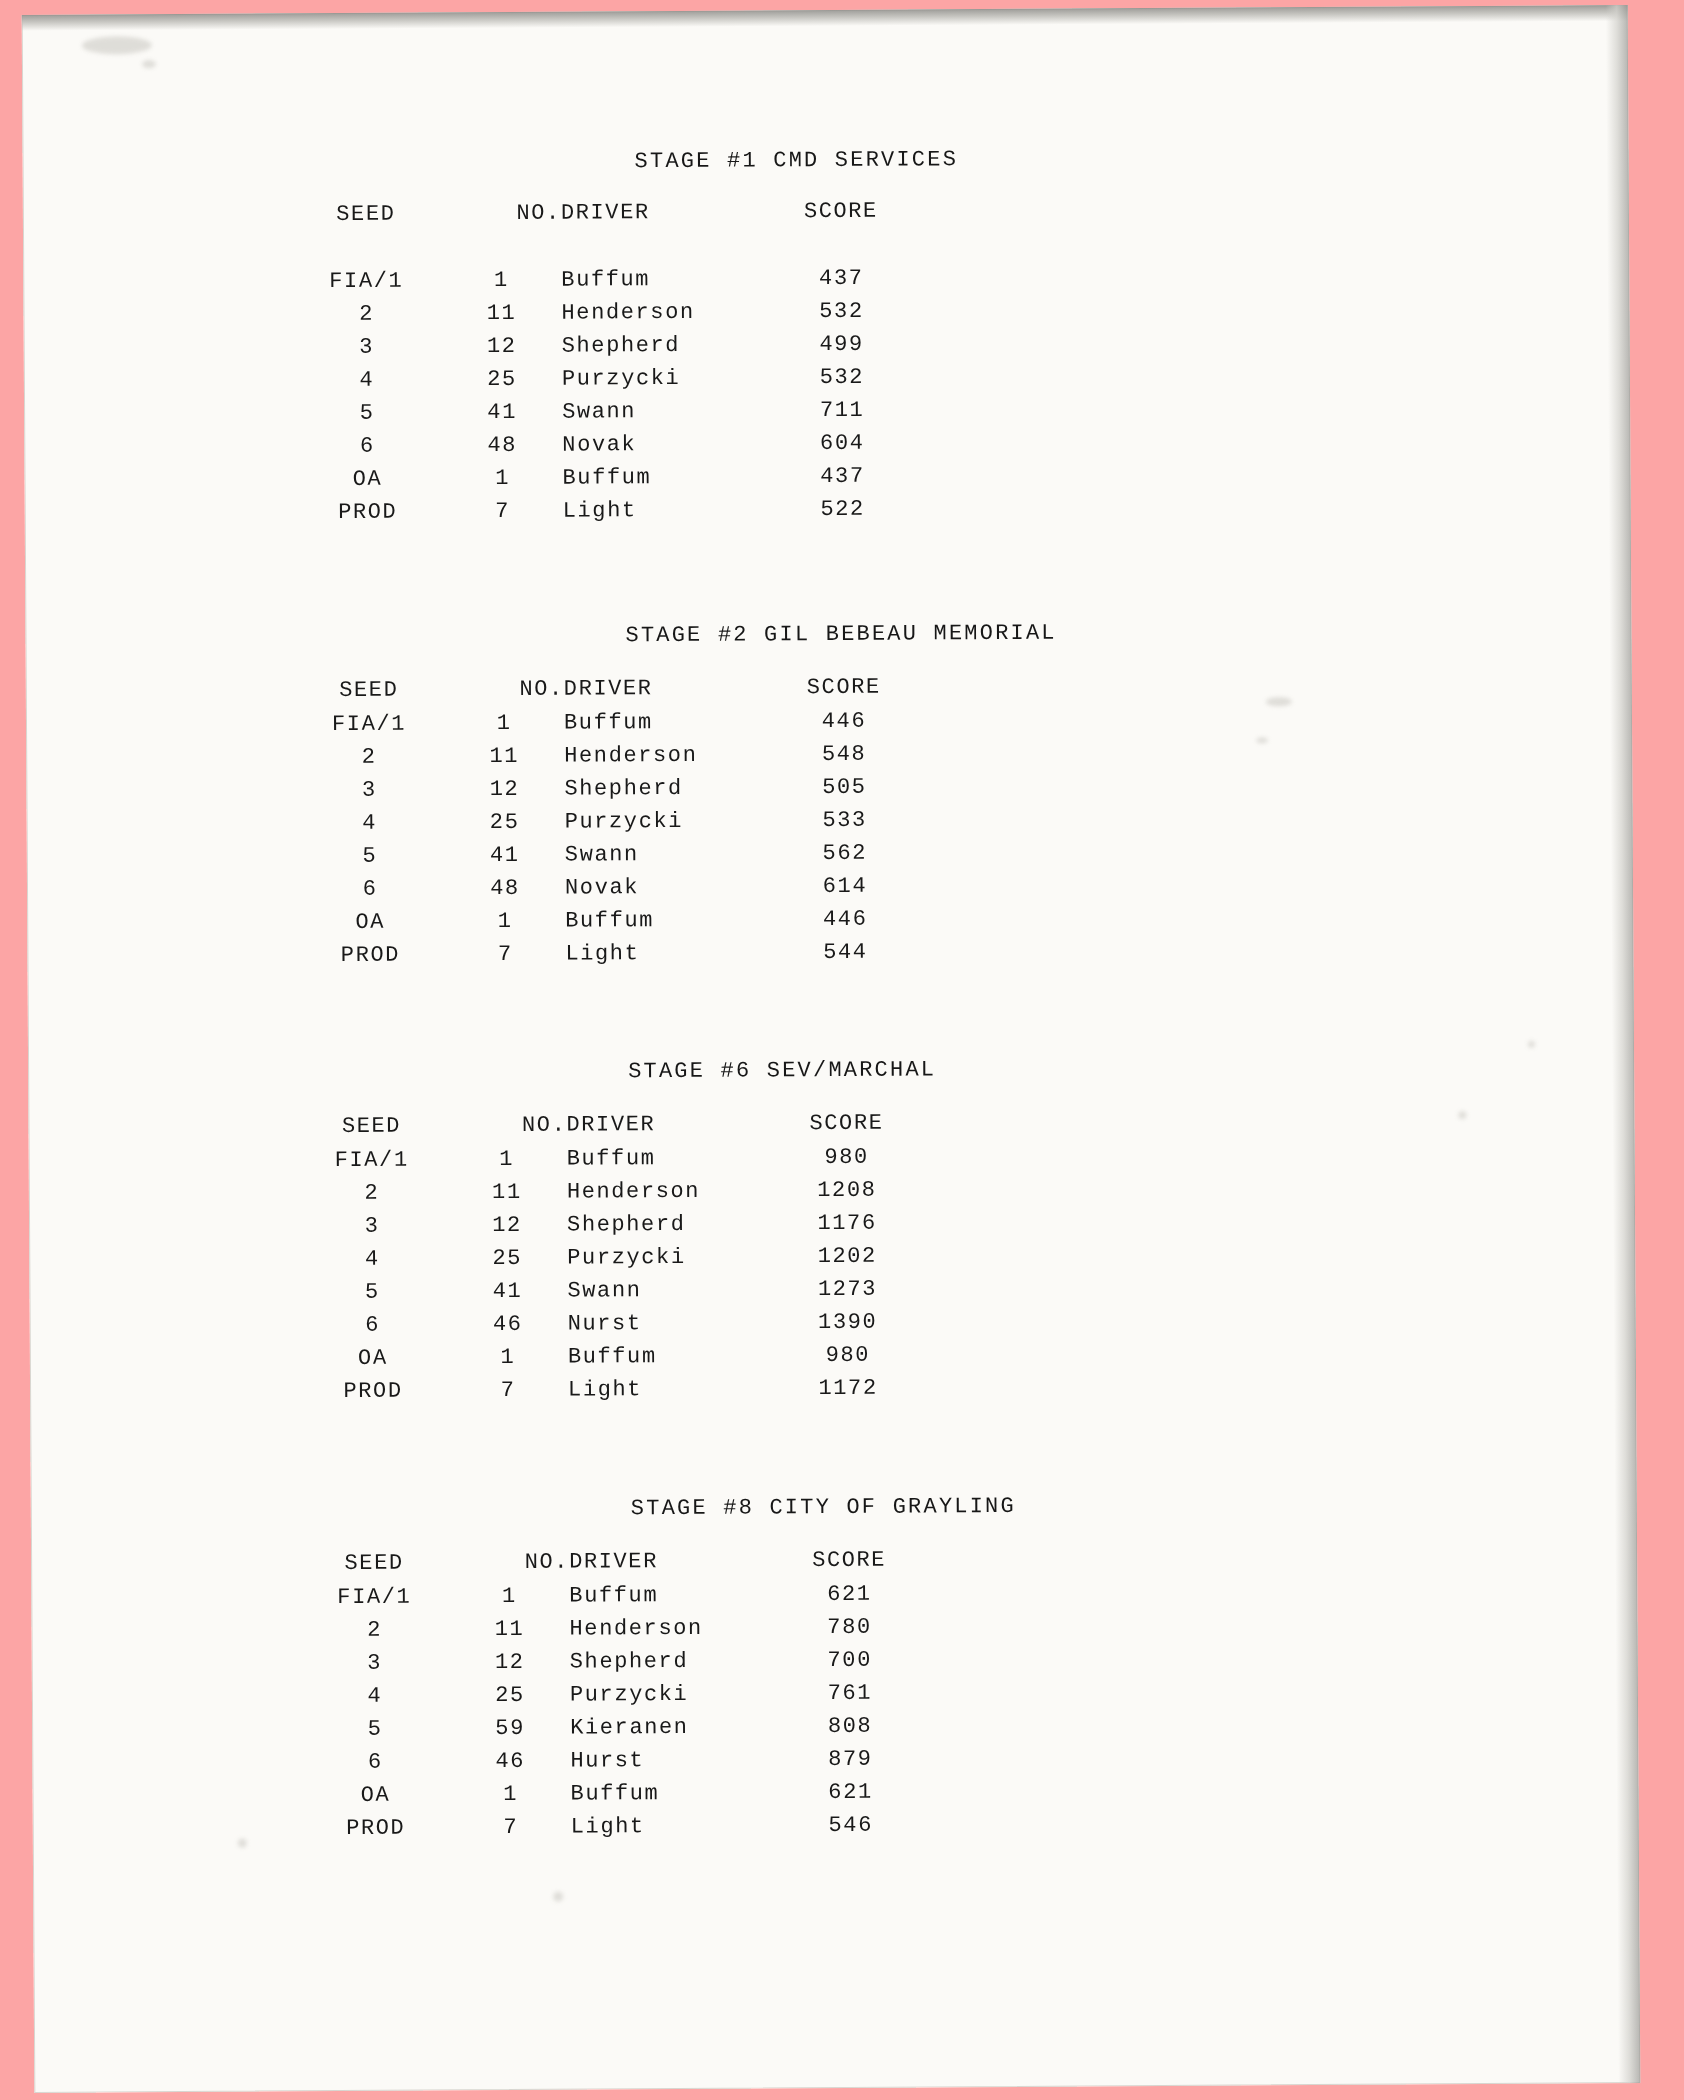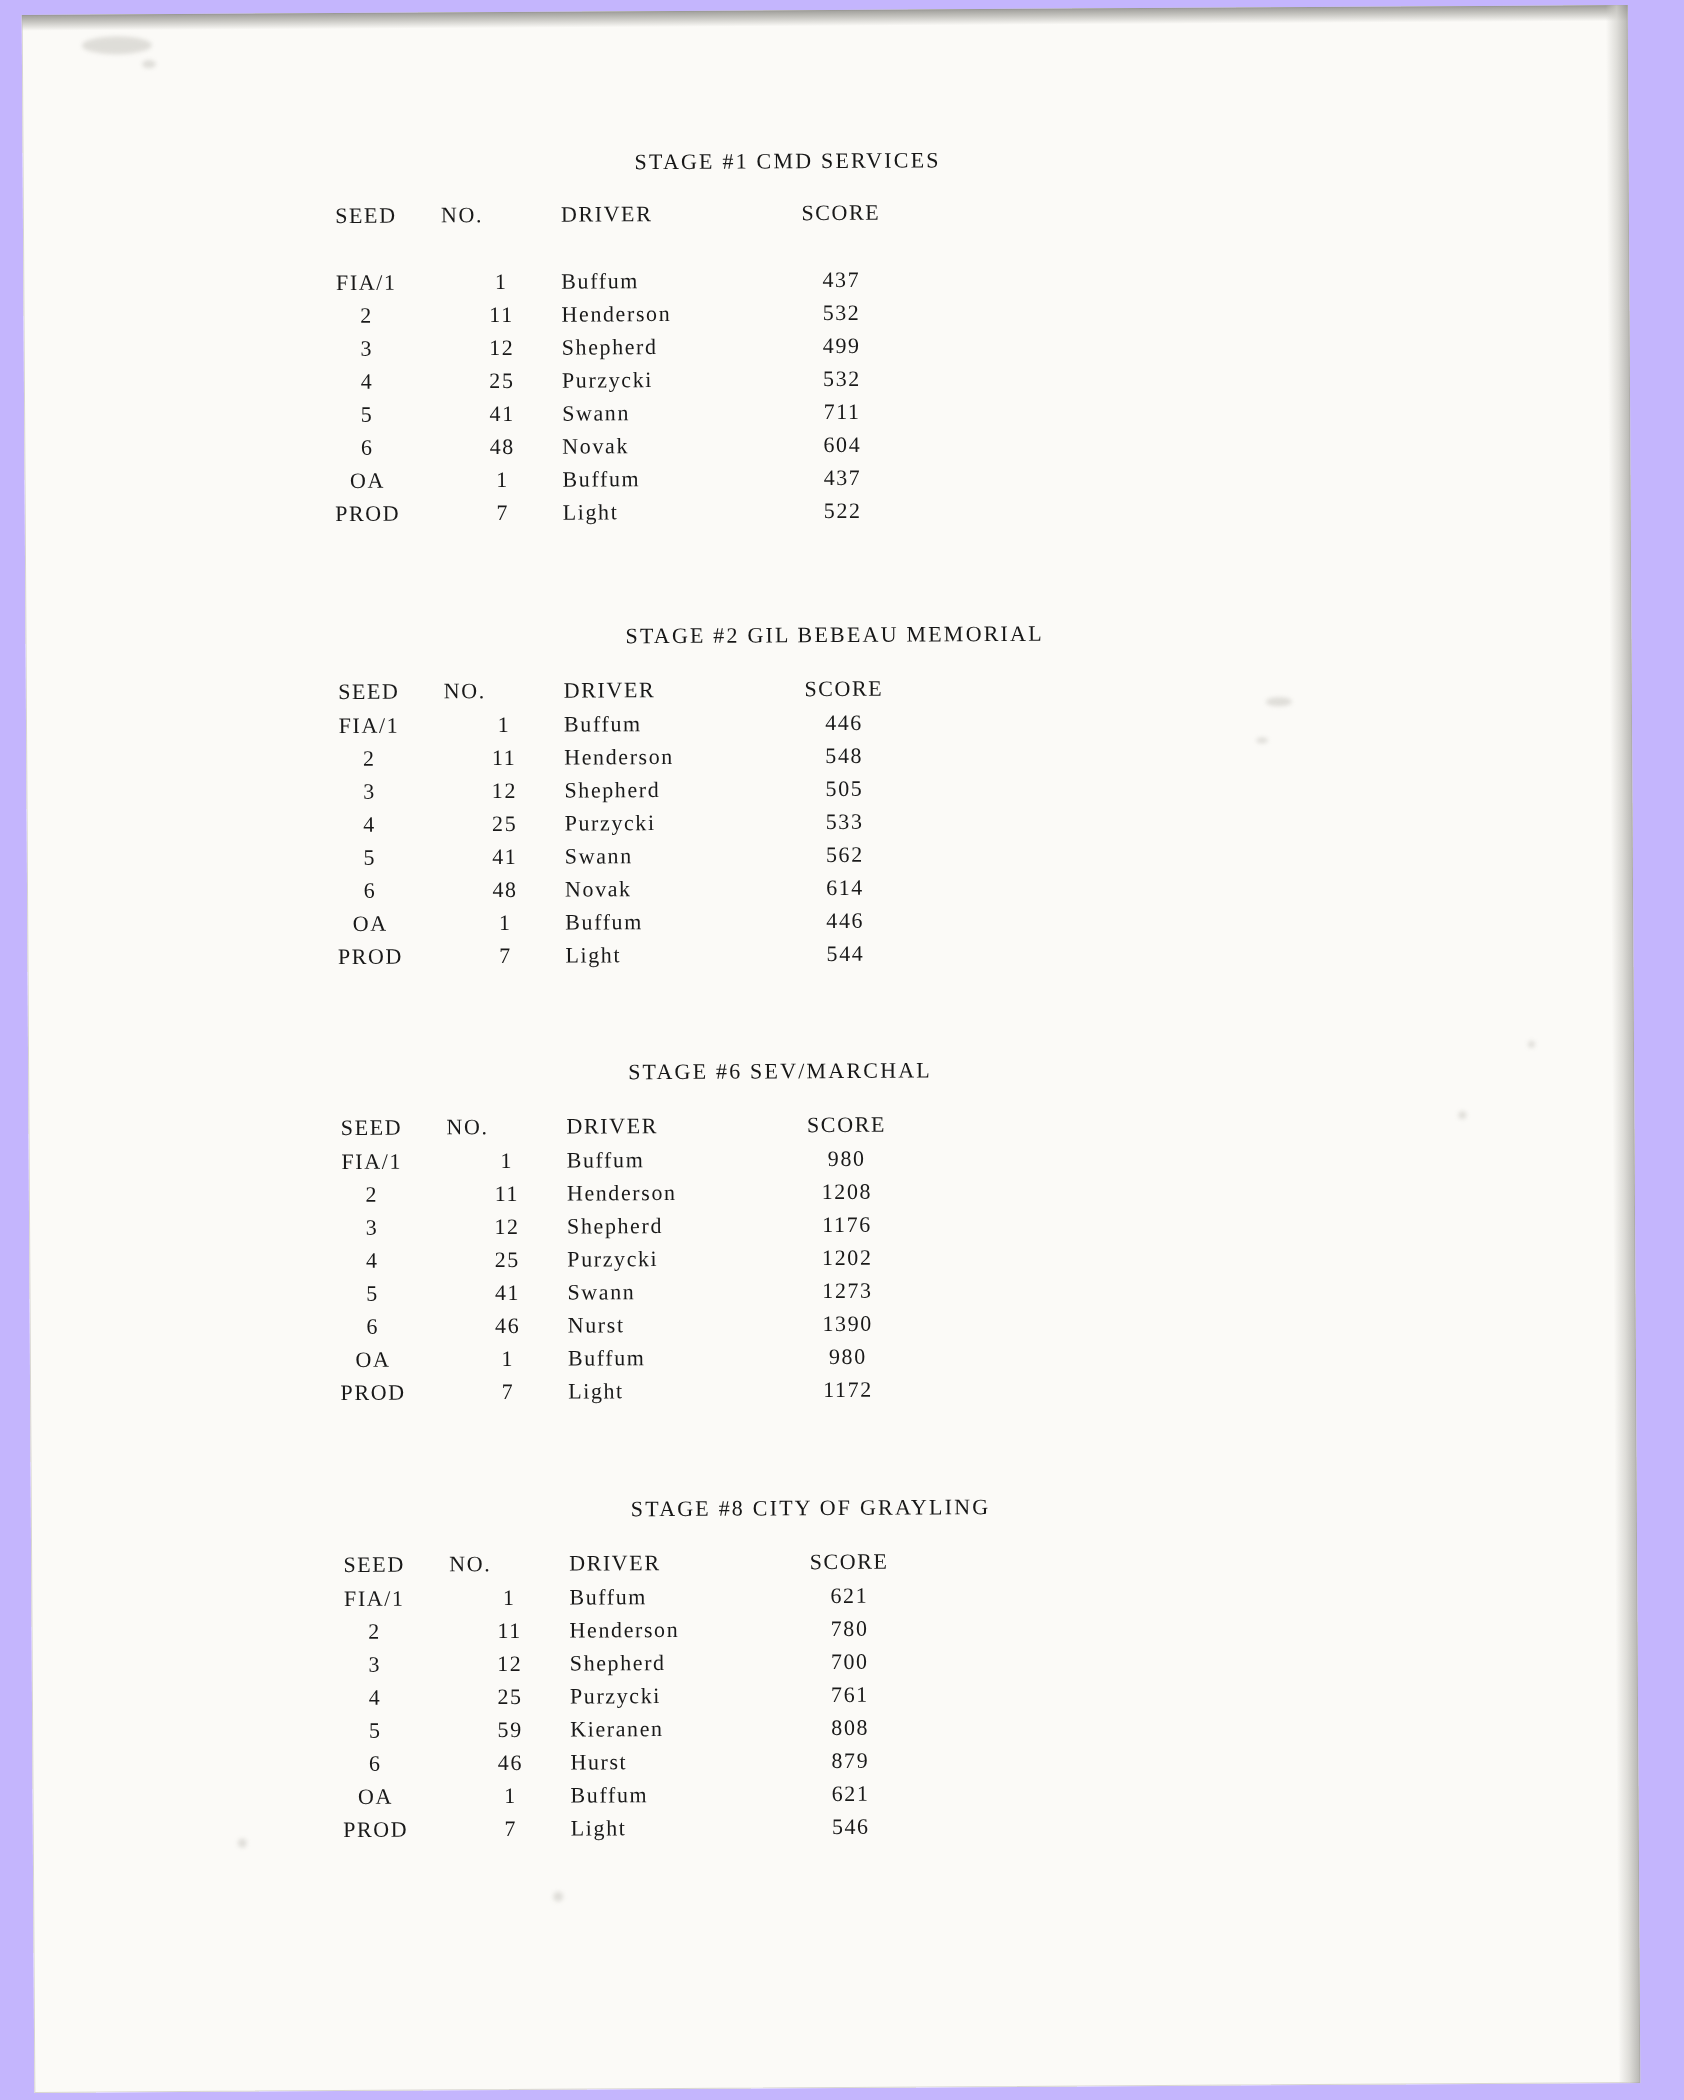--- a/index.html
+++ b/index.html
@@ -4,23 +4,23 @@
 <style>
   html, body {
     margin: 0;
     padding: 0;
     background: #6f6f6f;
   }
   .page {
     position: relative;
     width: 1684px;
     height: 2100px;
-    background: #c4b5fd;
+    background: #fca5a5;
     overflow: hidden;
-    font-family: Liberation Serif, serif;
+    font-family: Liberation Mono, monospace;
     color: #1b1b1b;
   }
   
   .sheet {
     position: absolute;
     left: 28px;
     top: 10px;
     width: 1606px;
     height: 2078px;
     background: #fbfaf7;
@@ -87,21 +87,21 @@
     font-weight: normal;
     color: #191919;
     white-space: pre;
     height: 33px;
     line-height: 33px;
     vertical-align: top;
   }
   th.c-seed, td.c-seed { width: 150px; text-align: center; padding-right: 16px; }
   th.c-seed { text-align: center; padding-right: 0; }
   th.c-no,   td.c-no   { width: 120px; text-align: center; }
-  th.c-no   { text-align: left; padding-left: 12px; margin-top: 29px; }
+  th.c-no   { text-align: right; padding-left: 12px; margin-top: 29px; }
   th.c-driver, td.c-driver { width: 210px; text-align: left; padding-left: 42px; }
   th.c-score,  td.c-score  { width: 140px; text-align: center; padding-left: 40px; }
   thead tr { height: 34px; }
   .hdr-gap { height: 30px; }
 </style>
 </head>
 <body>
 
 <div class="page">
   <div class="sheet">

